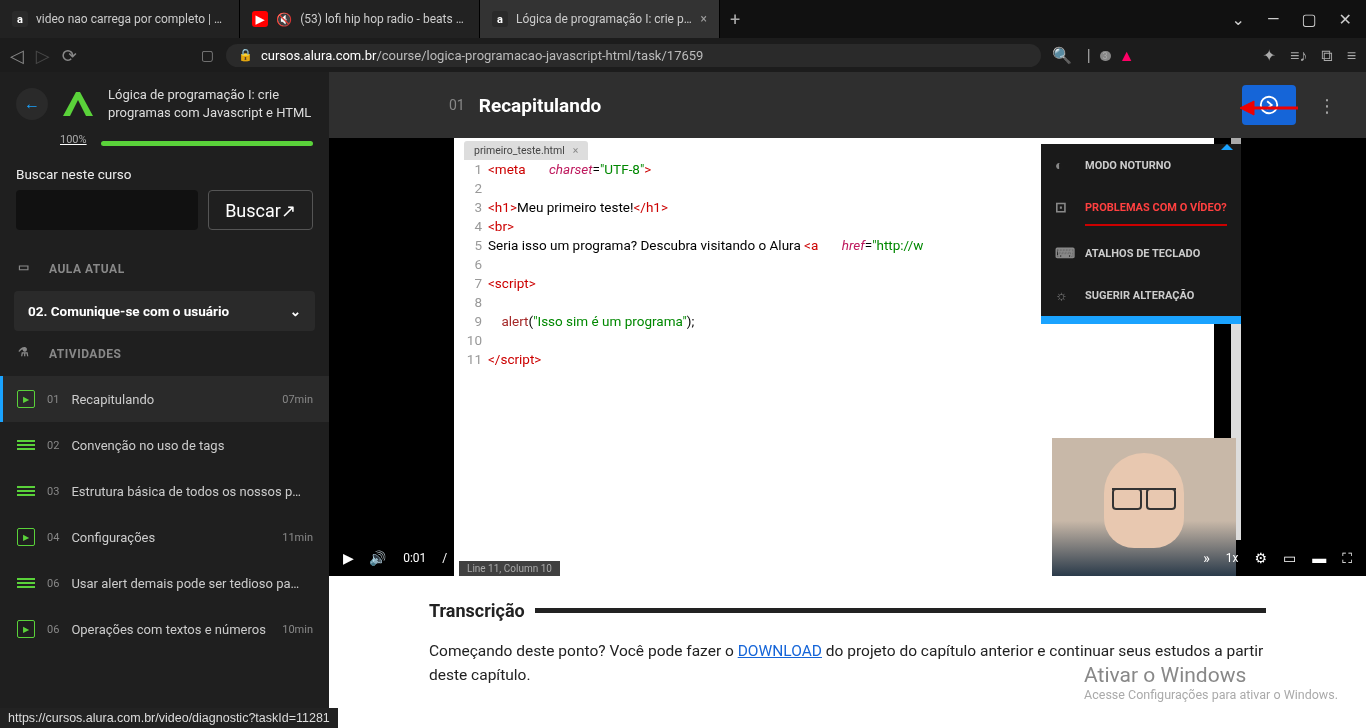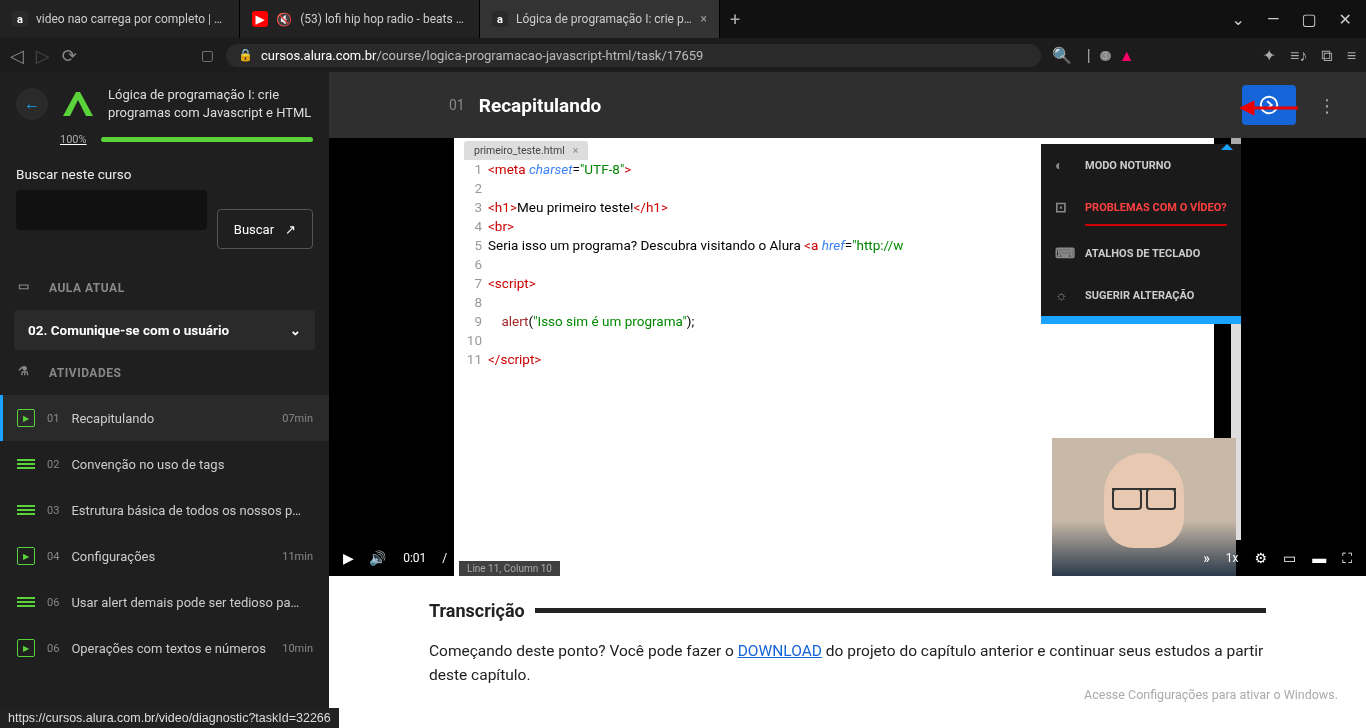--- a/index.html
+++ b/index.html
@@ -29,30 +29,30 @@
 .brave-badge { position:absolute; top:-4px; right:-6px; background:#888; font-size:9px; border-radius:6px; padding:0 3px; }
 
 .app { position:absolute; top:72px; left:0; right:0; bottom:0; display:flex; }
 
 .sidebar { width:329px; background:#1f1f1f; display:flex; flex-direction:column; overflow:hidden; }
 .course-head { display:flex; align-items:center; gap:10px; padding:14px 16px 8px; }
 .collapse { width:32px; height:32px; border-radius:50%; background:#2a2a2a; display:flex; align-items:center; justify-content:center; color:#1aa3ff; }
 .logo { width:40px; height:32px; position:relative; }
 .logo svg { fill:#5ad23a; }
 .course-title { font-size:13px; color:#ddd; line-height:1.35; flex:1; }
-.progress-row { display:flex; align-items:center; gap:14px; padding:4px 16px 14px 60px;text-decoration:underline; }
+.progress-row { display:flex; align-items:flex-end; gap:14px; padding:4px 16px 14px 60px;text-decoration:underline; }
 .progress-row .pct { font-size:11px; color:#aaa; }
 .progress-bar { flex:1; height:5px; background:#333; border-radius:3px; overflow:hidden; }
 .progress-fill { height:100%; background:#5ad23a; width:100%; }
 
 .search-sec { padding:6px 16px 16px; }
 .search-sec .lbl { font-size:13.5px; color:#eee; margin-bottom:8px; }
 .search-row { display:flex; gap:10px; }
 .search-input { flex:1; height:40px; background:#111; border:none; border-radius:4px; }
-.search-btn { padding:0 16px; height:40px; border:1px solid #555; border-radius:4px; background:transparent; color:#fff; font-size:13px; display:flex; align-items:center; gap:11px;margin-top:19px; }
+.search-btn { padding:0 16px; height:40px; border:1px solid #555; border-radius:4px; background:transparent; color:#fff; font-size:18px; display:flex; align-items:center; gap:0; }
 
 .sec-header { display:flex; align-items:center; gap:14px; padding:14px 18px; color:#888; font-size:12px; font-weight:bold; letter-spacing:.5px; }
 .sec-header svg, .sec-header .ico { width:17px; height:17px; }
 
 .lesson-sel { margin:0 14px; background:#2a2a2a; border-radius:4px; padding:12px 14px; display:flex; justify-content:space-between; align-items:center; font-size:13.5px; font-weight:bold; }
 
 .activities { flex:1; overflow-y:auto; }
 .act-item { display:flex; align-items:center; gap:12px; padding:14px 16px 14px 14px; font-size:13px; color:#ccc; border-left:3px solid transparent; cursor:pointer; }
 .act-item.active { background:#2a2a2a; border-left-color:#1aa3ff; }
 .act-item .play-ico { width:18px; height:18px; border:1.5px solid #5ad23a; border-radius:2px; display:flex; align-items:center; justify-content:center; font-size:8px; color:#5ad23a; }
@@ -69,21 +69,21 @@
 .next-btn { width:54px; height:40px; background:#1565d8; border-radius:4px; display:flex; align-items:center; justify-content:center; margin-right:14px; }
 .next-btn svg { stroke:#fff; fill:none; stroke-width:2; }
 .kebab { color:#aaa; font-size:18px; padding:8px; }
 
 .video-area { background:#000; position:relative; height:438px; }
 .editor { position:absolute; left:125px; top:0; width:760px; height:438px; background:#fff; color:#000; font-family:Consolas,monospace; font-size:13.5px; }
 .editor-tab { background:#ddd; display:inline-block; padding:3px 10px; font-size:10.5px; color:#444; border-top-left-radius:3px; border-top-right-radius:3px; margin:3px 0 0 10px; }
 .editor-tab .x { margin-left:8px; color:#888; }
 .gutter { position:absolute; left:0; top:22px; width:28px; text-align:right; color:#999; line-height:19px; }
 .code { position:absolute; left:34px; top:22px; line-height:19px; white-space:pre; }
-.t-red{color:#c00;} .t-blue{color:#3b82f6;font-style:italic;} .t-green{color:#080;} .t-org{color:#a52a2a;}
+.t-red{color:#c00;} .t-blue{color:#be185d;font-style:italic;margin-left:20px;} .t-green{color:#080;} .t-org{color:#a52a2a;}
 .editor-status { position:absolute; left:130px; bottom:0; font-size:10px; color:#aaa; background:#404040; padding:2px 8px; z-index:2; }
 
 .pip { position:absolute; right:130px; bottom:0; width:184px; height:138px; background:linear-gradient(#c8b8a8 60%,#2a3a4a); overflow:hidden; }
 .pip .head { width:80px; height:95px; background:#e8c8b0; border-radius:40px 40px 30px 30px; margin:15px auto 0; position:relative; }
 .pip .glasses { position:absolute; top:35px; left:8px; right:8px; height:18px; border-top:2px solid #333; }
 .pip .glasses::before,.pip .glasses::after { content:''; position:absolute; width:26px; height:18px; border:2px solid #333; border-radius:4px; top:-2px; }
 .pip .glasses::before{left:0;} .pip .glasses::after{right:0;}
 
 .vid-controls { position:absolute; left:0; right:0; bottom:0; height:36px; display:flex; align-items:center; padding:0 14px; gap:16px; color:#fff; font-size:12px; }
 .vid-controls .spacer { flex:1; }
@@ -346,19 +346,20 @@
 
     <div class="trans">
       <h2>
           <span>Transcrição</span>
           <span class="line"></span>
         </h2>
       <p>
         <span>Começando deste ponto? Você pode fazer o </span><a href="#">DOWNLOAD</a><span> do projeto do capítulo anterior e continuar seus estudos a partir deste capítulo.</span>
       </p>
       <div class="watermark">
+        <div class="wt">Ativar o Windows</div>
         <div class="ws">Acesse Configurações para ativar o Windows.</div>
       </div>
     </div>
   </div>
 </div>
 
-<div class="status-url">https://cursos.alura.com.br/video/diagnostic?taskId=32266</div>
+<div class="status-url">https://cursos.alura.com.br/video/diagnostic?taskId=11281</div>
 
 </body></html>

